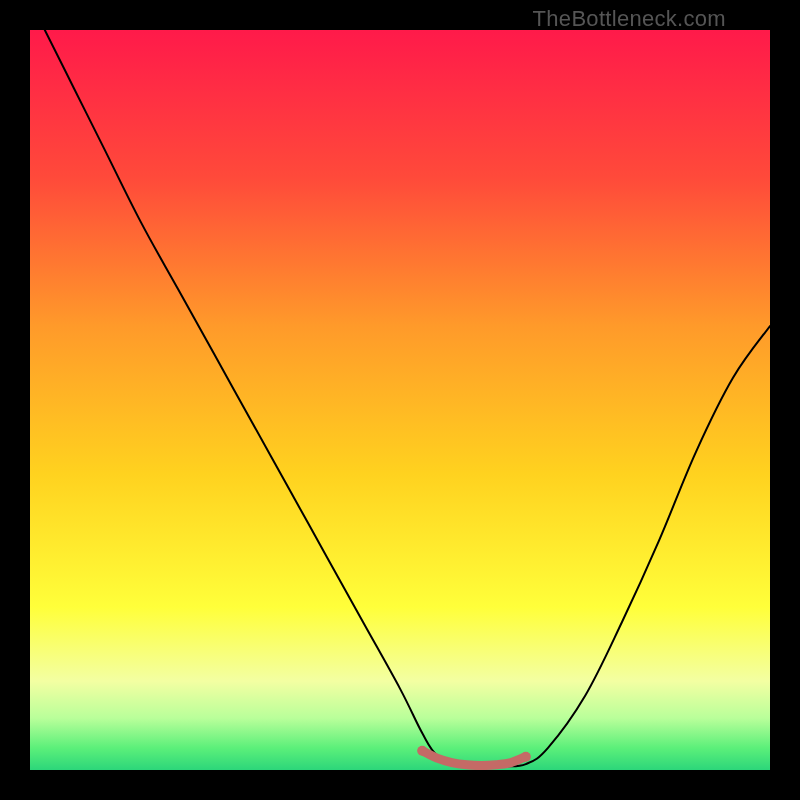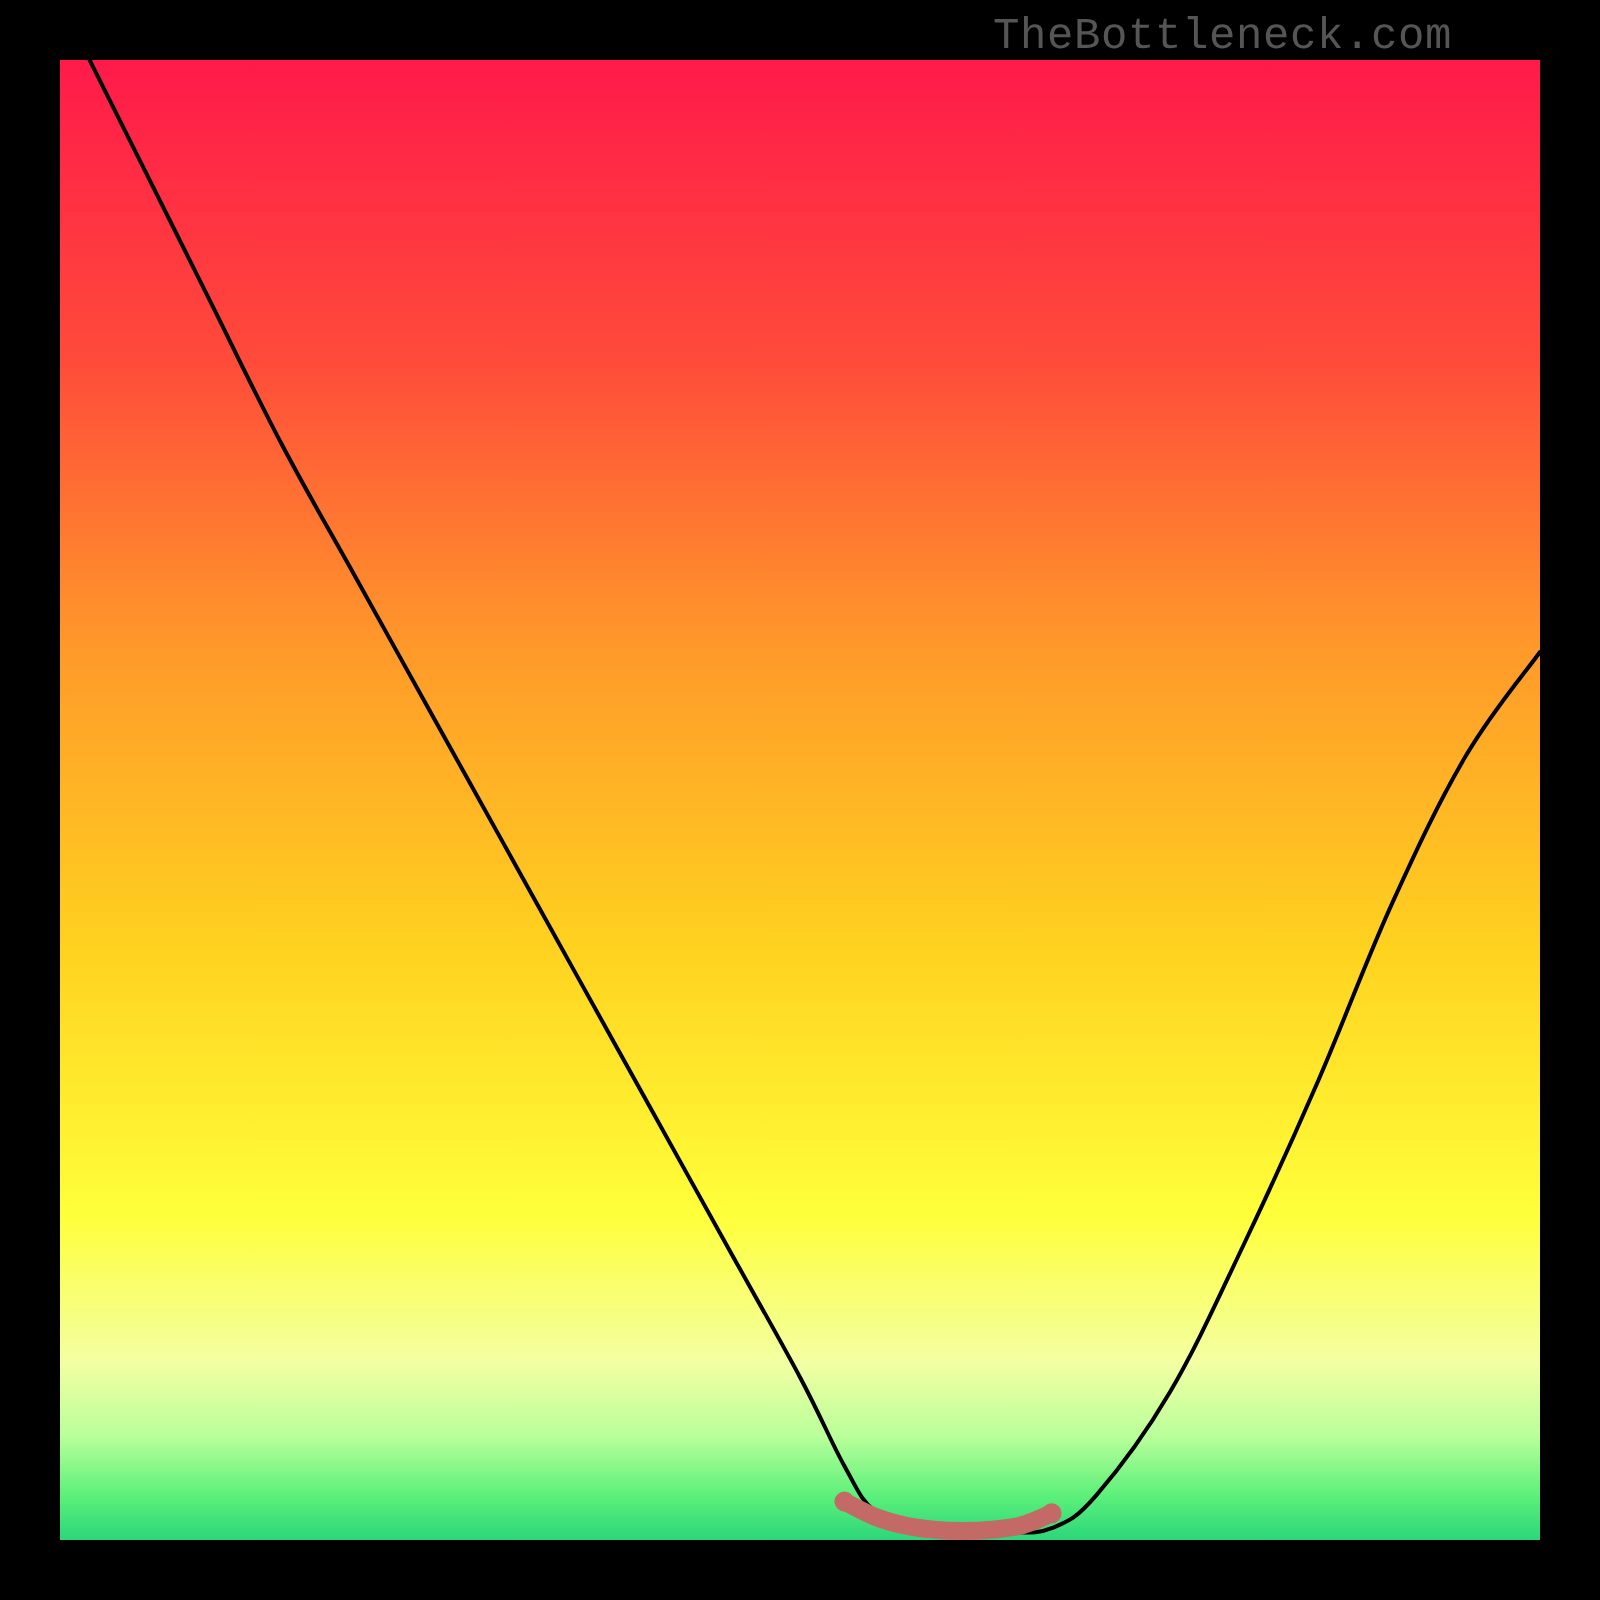--- a/index.html
+++ b/index.html
@@ -9,21 +9,20 @@
     height: 800px;
     background: #000;
     overflow: hidden;
     font-family: Arial, Helvetica, sans-serif;
   }
   .frame {
     position: relative;
     width: 740px;
     height: 800px;
     background: #000;
-    font-family: Liberation Mono, monospace;
   }
   .watermark {
     position: absolute;
     top: 6px;
     right: 14px;
     color: #555;
     font-size: 22px;
     font-weight: 500;
     letter-spacing: 0.3px;
     z-index: 30;

